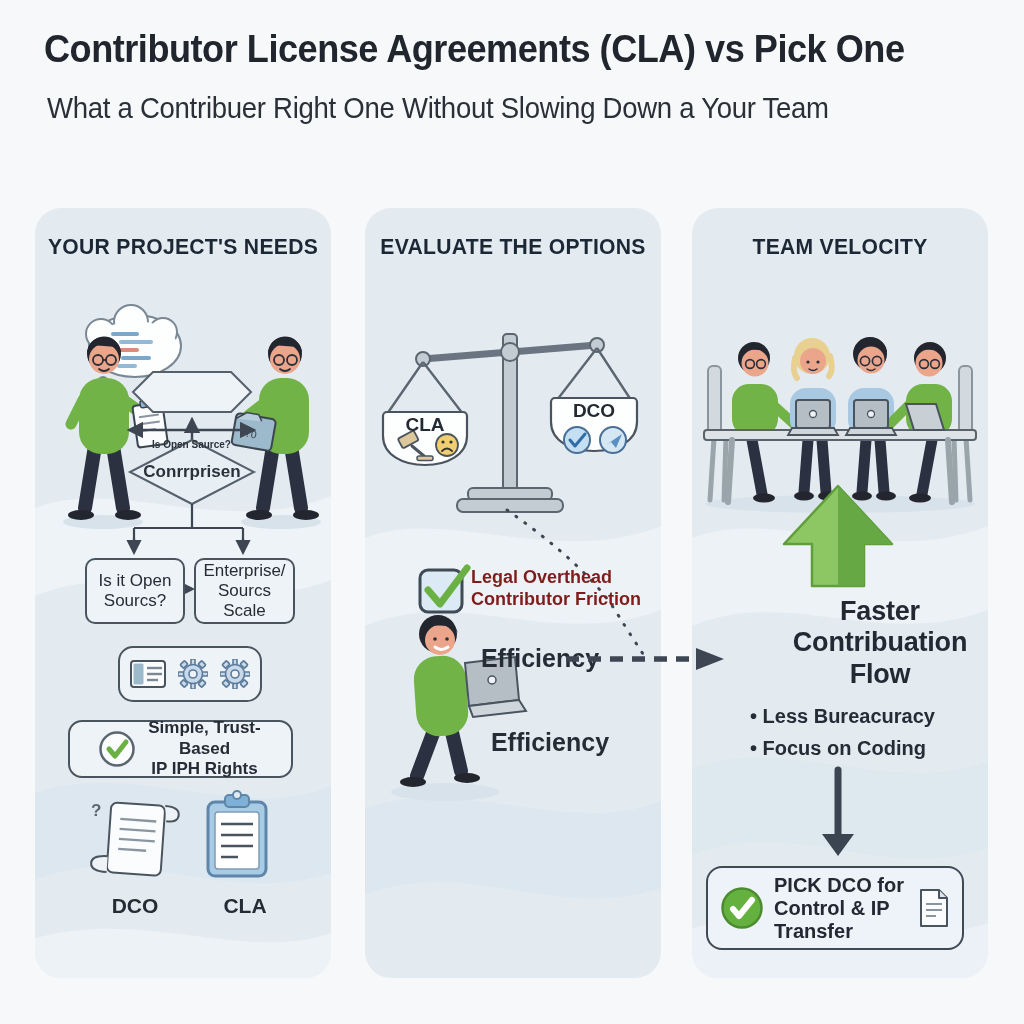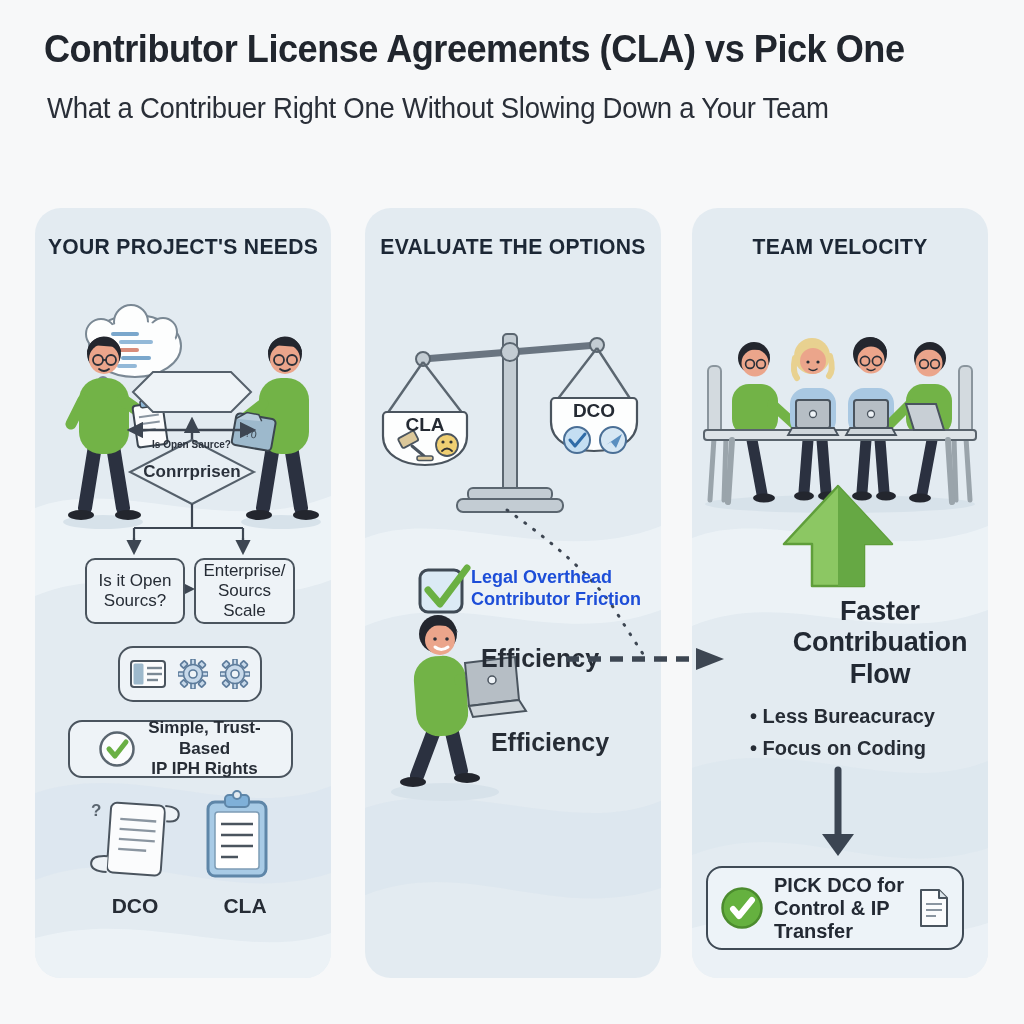--- a/index.html
+++ b/index.html
@@ -35,21 +35,21 @@
   .trustbox{left:33px;top:512px;width:225px;height:58px;border:2px solid #4a545e;border-radius:14px;
         background:#eef3f7;display:flex;align-items:center;padding:0 28px;box-sizing:border-box;gap:10px;}
   .trust-text{flex:1;text-align:center;font-size:17px;font-weight:600;color:#262c35;line-height:1.2;}
   .dco-label{left:55px;top:684px;width:90px;height:28px;font-size:21px;font-weight:600;color:#262c35;}
   .cla-label{left:165px;top:684px;width:90px;height:28px;font-size:21px;font-weight:600;color:#262c35;}
 
   
   .pan-left-label{left:18px;top:207px;width:84px;height:20px;font-size:19px;font-weight:700;color:#242a33;}
   .pan-right-label{left:186px;top:193px;width:86px;height:20px;font-size:19px;font-weight:700;color:#242a33;}
   .legal-label{left:106px;top:356px;width:182px;height:50px;justify-content:flex-start;text-align:left;
-        font-size:18px;font-weight:600;color:#1d4ed8;line-height:1.22;}
+        font-size:18px;font-weight:600;color:#7f1d1d;line-height:1.22;}
   .eff-top{left:110px;top:434px;width:130px;height:32px;font-size:25px;font-weight:600;color:#262c35;}
   .eff-bottom{left:125px;top:518px;width:120px;height:32px;font-size:25px;font-weight:600;color:#262c35;}
 
   
   .flow-label{left:0;top:385px;width:100%;height:100px;font-size:27px;font-weight:700;color:#22293390;
         color:#222933;line-height:1.16;letter-spacing:-.2px;padding-left:40px;}
   .bullets{position:absolute;left:58px;top:497px;display:flex;flex-direction:column;gap:9px;}
   .bullet{font-size:20px;font-weight:600;color:#262c35;}
   .bullet::before{content:"•  ";}
   .pickbox{left:14px;top:658px;width:258px;height:84px;border:2px solid #3f4a55;border-radius:16px;

